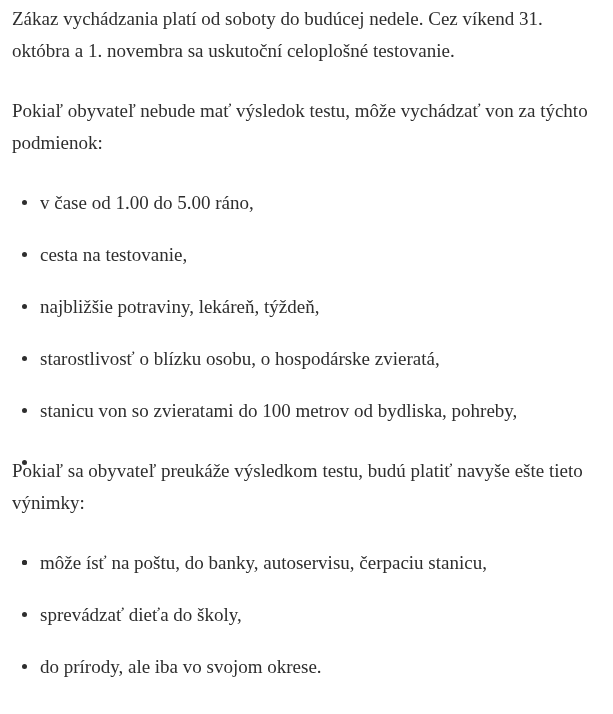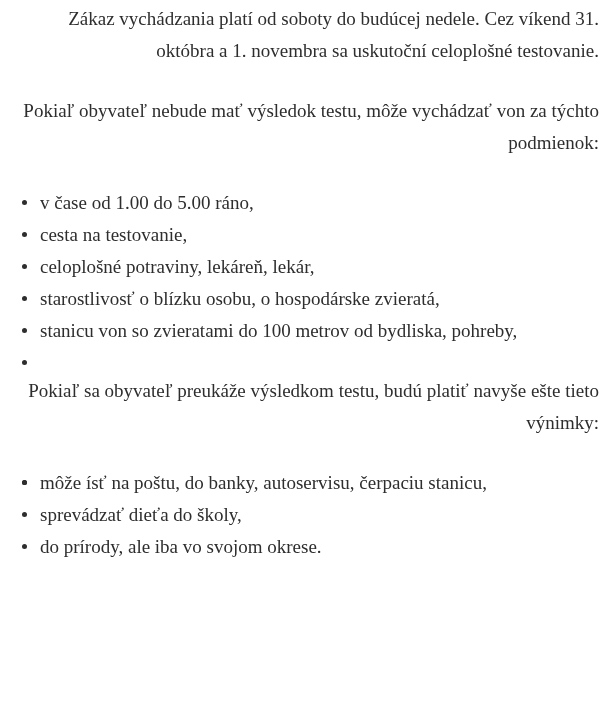--- a/index.html
+++ b/index.html
@@ -16,31 +16,31 @@
   }
   .article {
     box-sizing: border-box;
     max-width: 613px;
     padding: 3px 14px 0 12px;
     font-size: 19px;
     line-height: 32px;
   }
   .article p {
     margin: 0 0 28px 0;
-    text-align: right;
   }
   .article ul {
     list-style: none;
     margin: 21px 0 28px 0;
     padding: 0;
   }
   .article li {
     position: relative;
     padding-left: 28px;
     line-height: 32px;
+    margin-top: 20px;
   }
   .bullet {
     position: absolute;
     left: 10px;
     top: 13px;
     width: 5px;
     height: 5px;
     border-radius: 50%;
     background: currentColor;
   }
@@ -51,21 +51,21 @@
 <main class="article">
 
   <p>Zákaz vychádzania platí od soboty do budúcej nedele. Cez víkend 31. októbra a 1. novembra sa uskutoční celoplošné testovanie.</p>
 
 
   <p>Pokiaľ obyvateľ nebude mať výsledok testu, môže vychádzať von za týchto podmienok:</p>
 
   <ul>
     <li><span class="bullet"></span><span>v čase od 1.00 do 5.00 ráno,</span></li>
     <li><span class="bullet"></span><span>cesta na testovanie,</span></li>
-    <li><span class="bullet"></span><span>celoplošné potraviny, lekáreň, lekár,</span></li>
+    <li><span class="bullet"></span><span>najbližšie potraviny, lekáreň, týždeň,</span></li>
     <li><span class="bullet"></span><span>starostlivosť o blízku osobu, o hospodárske zvieratá,</span></li>
     <li><span class="bullet"></span><span>stanicu von so zvieratami do 100 metrov od bydliska, pohreby,</span></li>
     <li><span class="bullet"></span></li>
   </ul>
 
   <p>Pokiaľ sa obyvateľ preukáže výsledkom testu, budú platiť navyše ešte tieto výnimky:</p>
 
   <ul>
     <li><span class="bullet"></span></li>
     <li><span class="bullet"></span><span>môže ísť na poštu, do banky, autoservisu, čerpaciu stanicu,</span></li>

